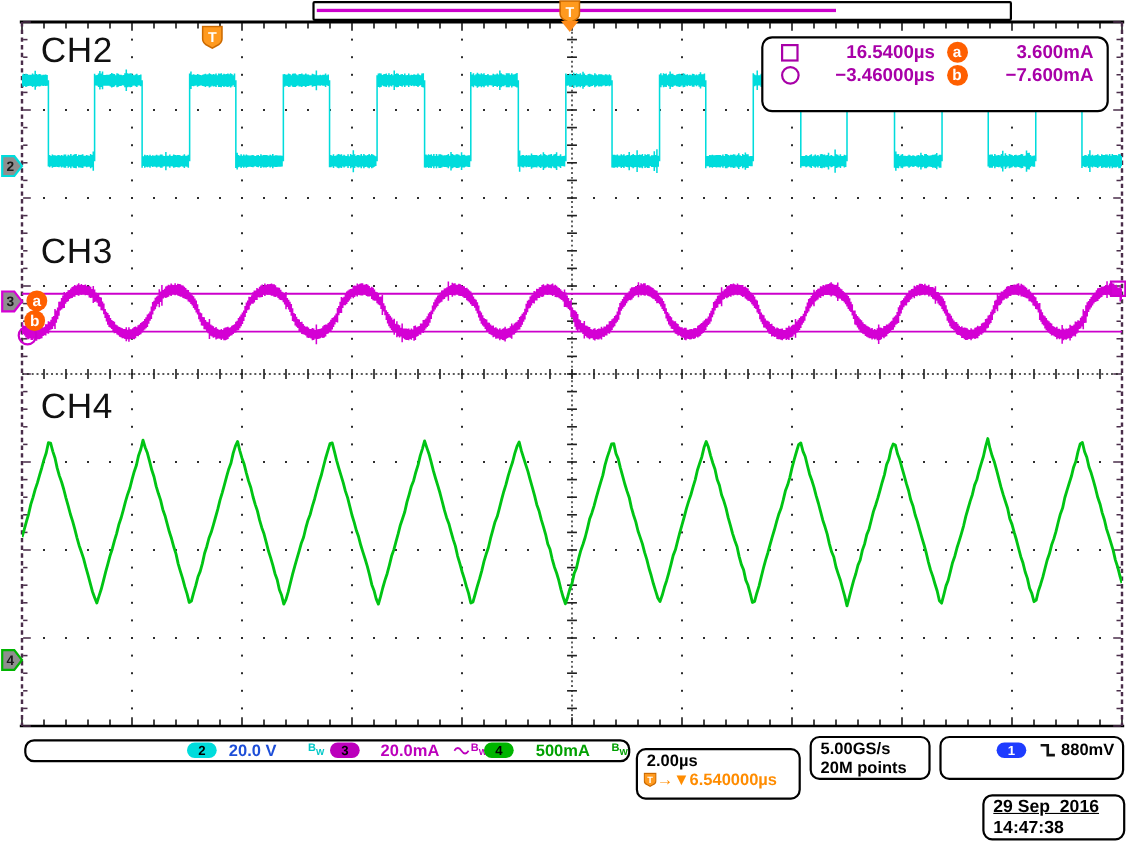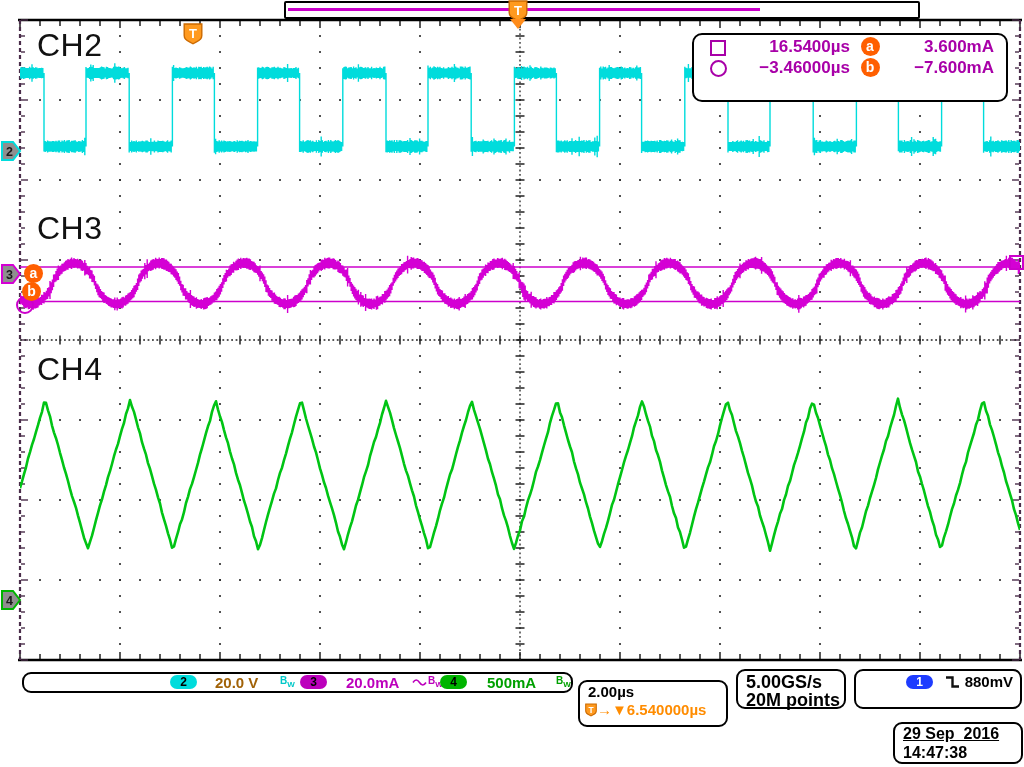--- a/index.html
+++ b/index.html
@@ -17,21 +17,21 @@
   #acqcursor{left:2px;top:5px;width:472px;height:3px;background:#cc00cc;}
   .tshield{z-index:6;}
   #expansion-tri{left:510px;top:19px;width:0;height:0;border-left:8px solid transparent;
                  border-right:8px solid transparent;border-top:10px solid #ff8c1a;z-index:6;}
   
   .chlabel{font-weight:400;font-size:32px;color:#111;z-index:3;letter-spacing:0.5px;}
   #chlabel2{left:37px;top:27px;} #chlabel3{left:37px;top:210px;} #chlabel4{left:37px;top:351px;}
   
   #cursorbox{left:692px;top:33px;width:316px;height:69px;border:2.5px solid #000;border-radius:10px;
              background:#fff;color:#a800a8;font-size:17px;z-index:6;padding-top:2px;box-sizing:border-box;}
-  .crow{display:flex;height:21px;padding:0 12px 0 16px;}
+  .crow{display:flex;align-items:center;height:21px;padding:0 12px 0 16px;}
   .cicon{width:30px;display:flex;align-items:center;}
   .sq{width:12px;height:12px;border:2.2px solid #a800a8;}
   .ci{width:13px;height:13px;border:2.2px solid #a800a8;border-radius:50%;}
   .ctime{flex:1;text-align:right;}
   .cbadge{width:40px;display:flex;justify-content:center;}
   .ab{width:19px;height:19px;border-radius:50%;background:#ff5f00;color:#fff;font-size:14px;
       line-height:19px;text-align:center;z-index:6;}
   .cval{width:104px;text-align:right;}
   
   #badge-a{left:24px;top:264px;} #badge-b{left:22px;top:282px;}
@@ -41,21 +41,21 @@
   .rbox{border:2.5px solid #000;border-radius:9px;background:#fff;z-index:5;box-sizing:border-box;}
   #chbar{left:22px;top:672px;width:551px;height:21px;}
   #chbar .pill,.pill{position:absolute;height:14px;width:27px;border-radius:8px;font-size:12px;
         line-height:14px;text-align:center;color:#000;}
   .scale{position:absolute;top:0;font-size:15px;white-space:nowrap;}
   .bw{position:absolute;top:1px;font-size:10px;}
   .bw sub{font-size:8px;}
   #hbox{left:578px;top:680px;width:150px;height:47px;}
   #hbox .l1{position:absolute;left:8px;top:1px;font-size:15px;}
   #hbox .l2{position:absolute;left:5px;top:19px;font-size:15px;color:#ff8c00;white-space:nowrap;}
-  #acqbox{left:736px;top:669px;width:110px;height:40px;font-size:18px;}
+  #acqbox{left:736px;top:669px;width:110px;height:40px;font-size:15px;}
   #acqbox div{position:absolute;left:8px;} #acqbox .l1{top:1px;} #acqbox .l2{top:19px;}
   #trigbox{left:854px;top:669px;width:168px;height:40px;}
   #trig-pill{left:50px;top:4px;background:#1e3cff;color:#fff;}
   #trig-slope{position:absolute;left:88px;top:3px;}
   #trig-level{position:absolute;right:7px;top:2px;font-size:15px;}
   #datebox{left:893px;top:722px;width:130px;height:42px;font-size:16px;}
   #datebox div{position:absolute;left:8px;white-space:pre;} #datebox .l1{top:1px;text-decoration:underline;} #datebox .l2{top:20px;}
 </style>
 </head>
 <body>
@@ -1020,21 +1020,21 @@
     </div>
   </div>
 
   <span class="abs ab" id="badge-a">a</span>
   <span class="abs ab" id="badge-b">b</span>
   <div id="curs-circle" class="abs"></div>
   <div id="curs-square" class="abs"></div>
 
   <div id="chbar" class="abs rbox">
     <span class="pill" style="left:146px;top:1px;background:#00dcdc">2</span>
-    <span class="scale" style="left:191px;color:#a16207">20.0 V</span>
+    <span class="scale" style="left:184px;color:#1d4ed8">20.0 V</span>
     <span class="bw" style="left:256px;color:#00c8c8"><span>B</span><sub>W</sub></span>
     <span class="pill" style="left:276px;top:1px;background:#bc00bc">3</span>
     <span class="scale" style="left:322px;color:#bc00bc">20.0mA</span>
     <svg class="abs" style="left:388px;top:3px" width="15" height="11" viewBox="0 0 15 11">
       <path d="M1,5.5 Q4.2,0.5 7.5,5.5 T14,5.5" fill="none" stroke="#bc00bc" stroke-width="1.6"></path>
     </svg>
     <span class="bw" style="left:404px;color:#bc00bc"><span>B</span><sub>W</sub></span>
     <span class="pill" style="left:416px;top:1px;background:#00b400">4</span>
     <span class="scale" style="left:463px;color:#00a000">500mA</span>
     <span class="bw" style="left:532px;color:#00a000"><span>B</span><sub>W</sub></span>

